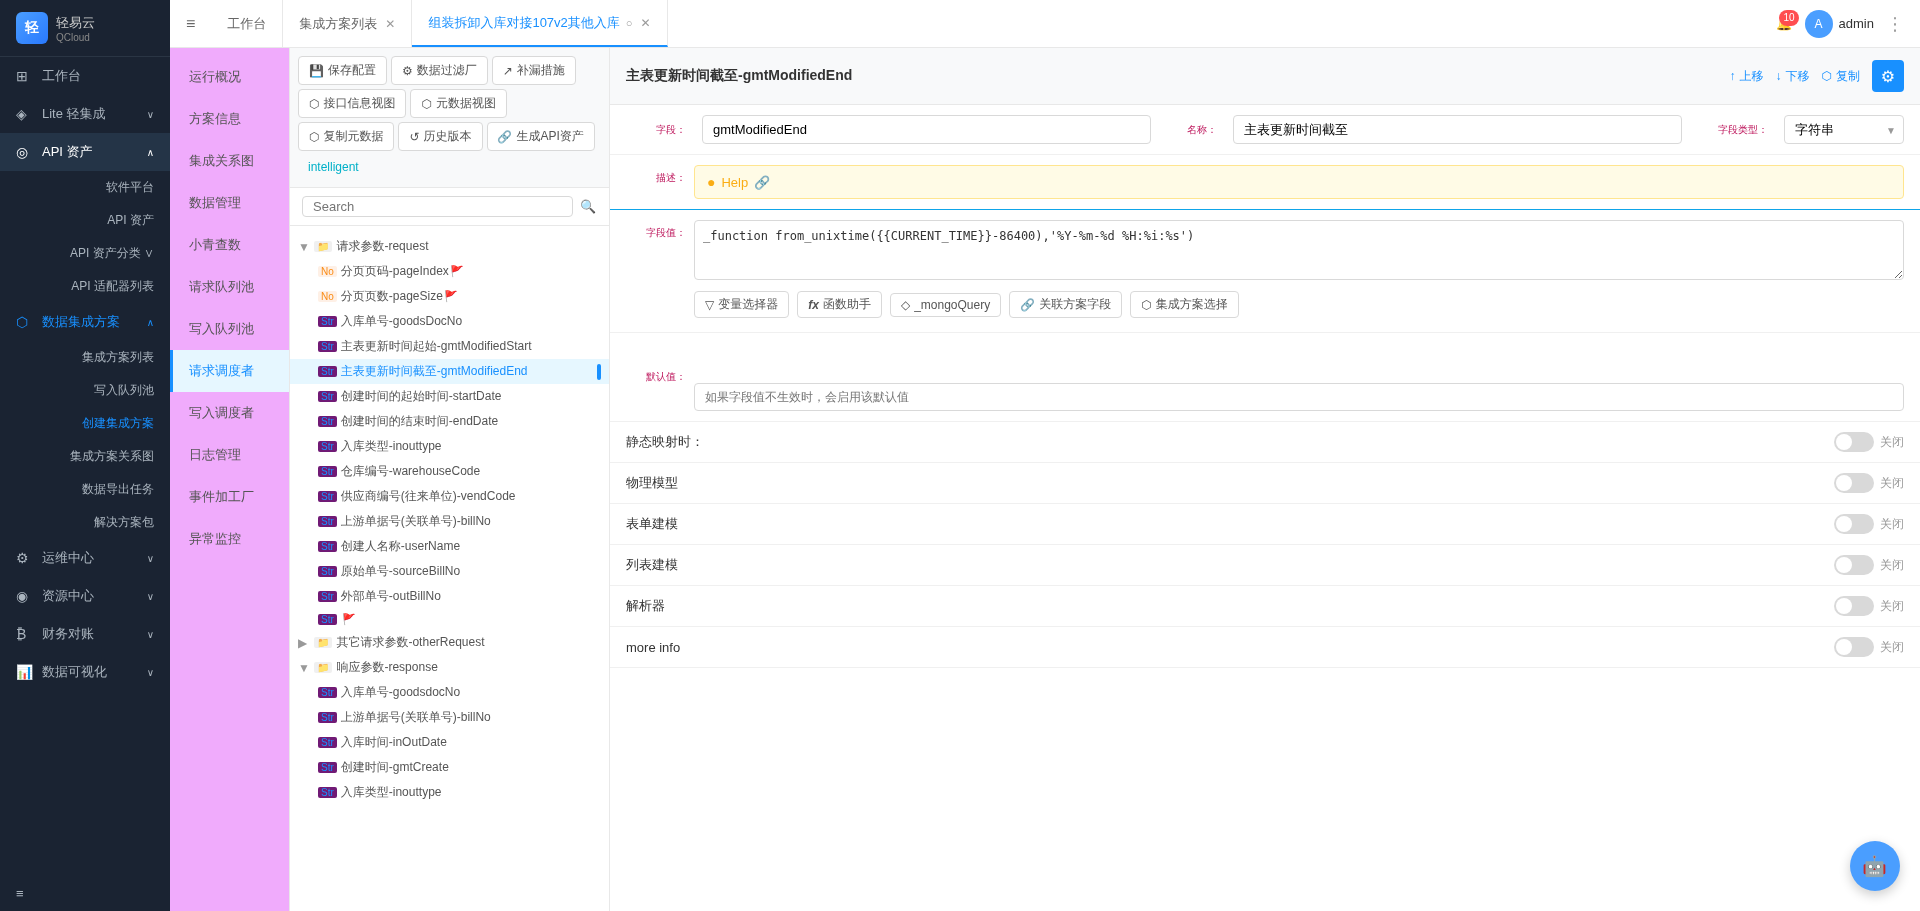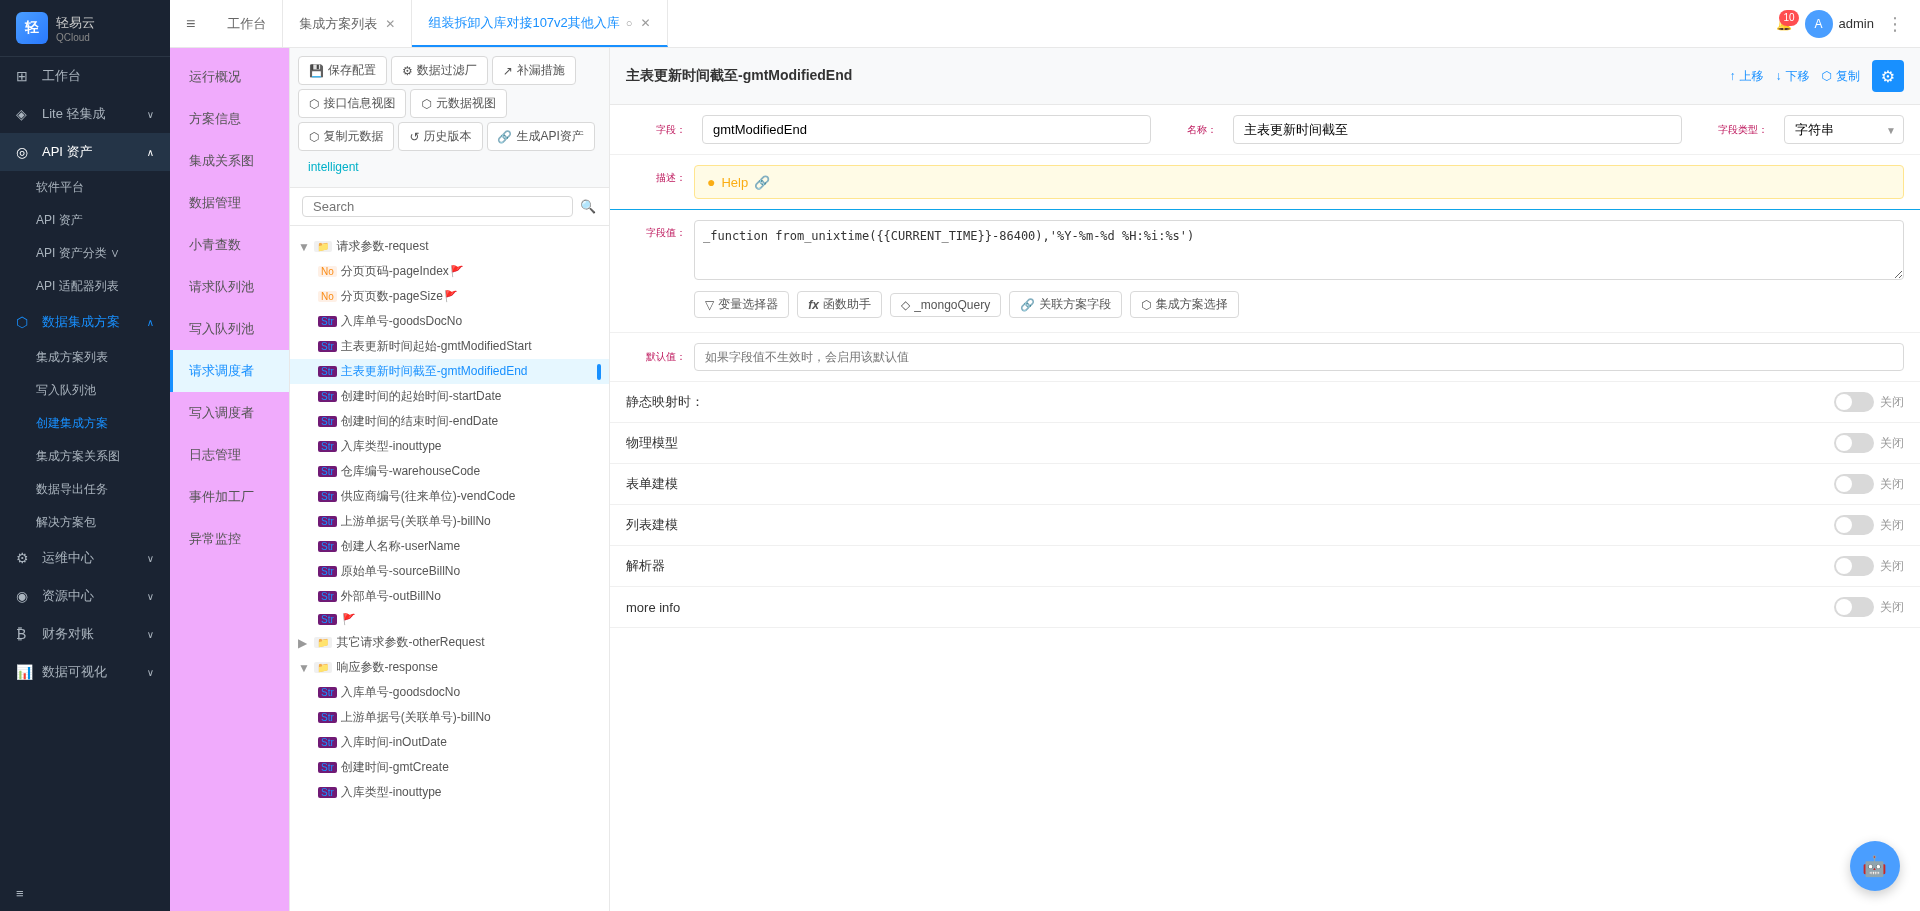--- a/index.html
+++ b/index.html
@@ -7,21 +7,21 @@
 
     
     .sidebar { width: 170px; background: #1a2332; color: #ccc; display: flex; flex-direction: column; flex-shrink: 0; height: 100%; overflow-y: auto; }
     .sidebar-logo { display: flex; align-items: center; padding: 12px 16px; border-bottom: 1px solid #2a3544; }
     .sidebar-logo-icon { width: 32px; height: 32px; background: linear-gradient(135deg, #4a9eff, #2979ff); border-radius: 6px; display: flex; align-items: center; justify-content: center; color: white; font-size: 14px; font-weight: bold; margin-right: 8px; }
     .sidebar-logo-sub { color: #888; font-size: 10px; }
     .sidebar-item { display: flex; align-items: center; padding: 10px 16px; cursor: pointer; color: #aab4be; font-size: 13px; position: relative; }
     .sidebar-item.active { background: #243447; color: #fff; }
     .sidebar-item .item-icon { margin-right: 8px; font-size: 14px; width: 18px; }
     .sidebar-item .item-arrow { margin-left: auto; font-size: 10px; }
-    .sidebar-sub-item { padding: 8px 16px 8px 36px; cursor: pointer; color: #aab4be; font-size: 12px; }
+    .sidebar-sub-item { padding: 8px 16px 8px 36px; cursor: pointer; color: #aab4be; font-size: 12px; text-align: right; }
     .sidebar-sub-item.active { color: #4a9eff; }
 
     
     .main { flex: 1; display: flex; flex-direction: column; overflow: hidden; }
 
     
     .topbar { background: white; height: 48px; display: flex; align-items: center; padding: 0 16px; border-bottom: 1px solid #e8e8e8; flex-shrink: 0; }
     .topbar-menu-icon { margin-right: 16px; cursor: pointer; font-size: 16px; color: #666; }
     .tabs { display: flex; align-items: center; flex: 1; height: 100%; }
     .tab { display: flex; align-items: center; padding: 0 16px; height: 100%; border-right: 1px solid #e8e8e8; cursor: pointer; font-size: 13px; color: #666; white-space: nowrap; }
@@ -84,21 +84,21 @@
     .help-text { color: #faad14; font-weight: 500; }
     .help-link { color: #1890ff; cursor: pointer; }
 
     
     .value-section { padding: 8px 16px; border-bottom: 1px solid #f0f0f0; }
     .value-textarea { width: 100%; border: 1px solid #d9d9d9; border-radius: 4px; padding: 8px; font-size: 12px; font-family: monospace; min-height: 60px; outline: none; resize: vertical; color: #333; }
 
     
     .action-btns { display: flex; align-items: center; gap: 8px; padding: 8px 0 4px; flex-wrap: wrap; }
     .action-btn { display: flex; align-items: center; gap: 4px; padding: 4px 10px; border: 1px solid #d9d9d9; border-radius: 4px; background: white; cursor: pointer; font-size: 12px; color: #555; }
-    .default-input { width: 100%; border: 1px solid #d9d9d9; border-radius: 4px; padding: 6px 10px; font-size: 12px; color: #999; outline: none; }
+    .default-input { width: 100%; border: 1px solid #d9d9d9; border-radius: 4px; padding: 6px 10px; font-size: 12px; color: #999; outline: none; margin-top: 40px; }
 
     
     .toggle-row { display: flex; align-items: center; padding: 10px 16px; border-bottom: 1px solid #f0f0f0; }
     .toggle-label { flex: 1; font-size: 13px; color: #333; }
     .toggle { display: flex; align-items: center; gap: 6px; }
     .toggle-switch { width: 40px; height: 20px; background: #d9d9d9; border-radius: 10px; position: relative; cursor: pointer; }
     .toggle-switch.off { background: #d9d9d9; }
     .toggle-switch::after { content: ''; position: absolute; width: 16px; height: 16px; background: white; border-radius: 50%; top: 2px; left: 2px; transition: left 0.2s; }
     .toggle-text { font-size: 12px; color: #999; }
 

